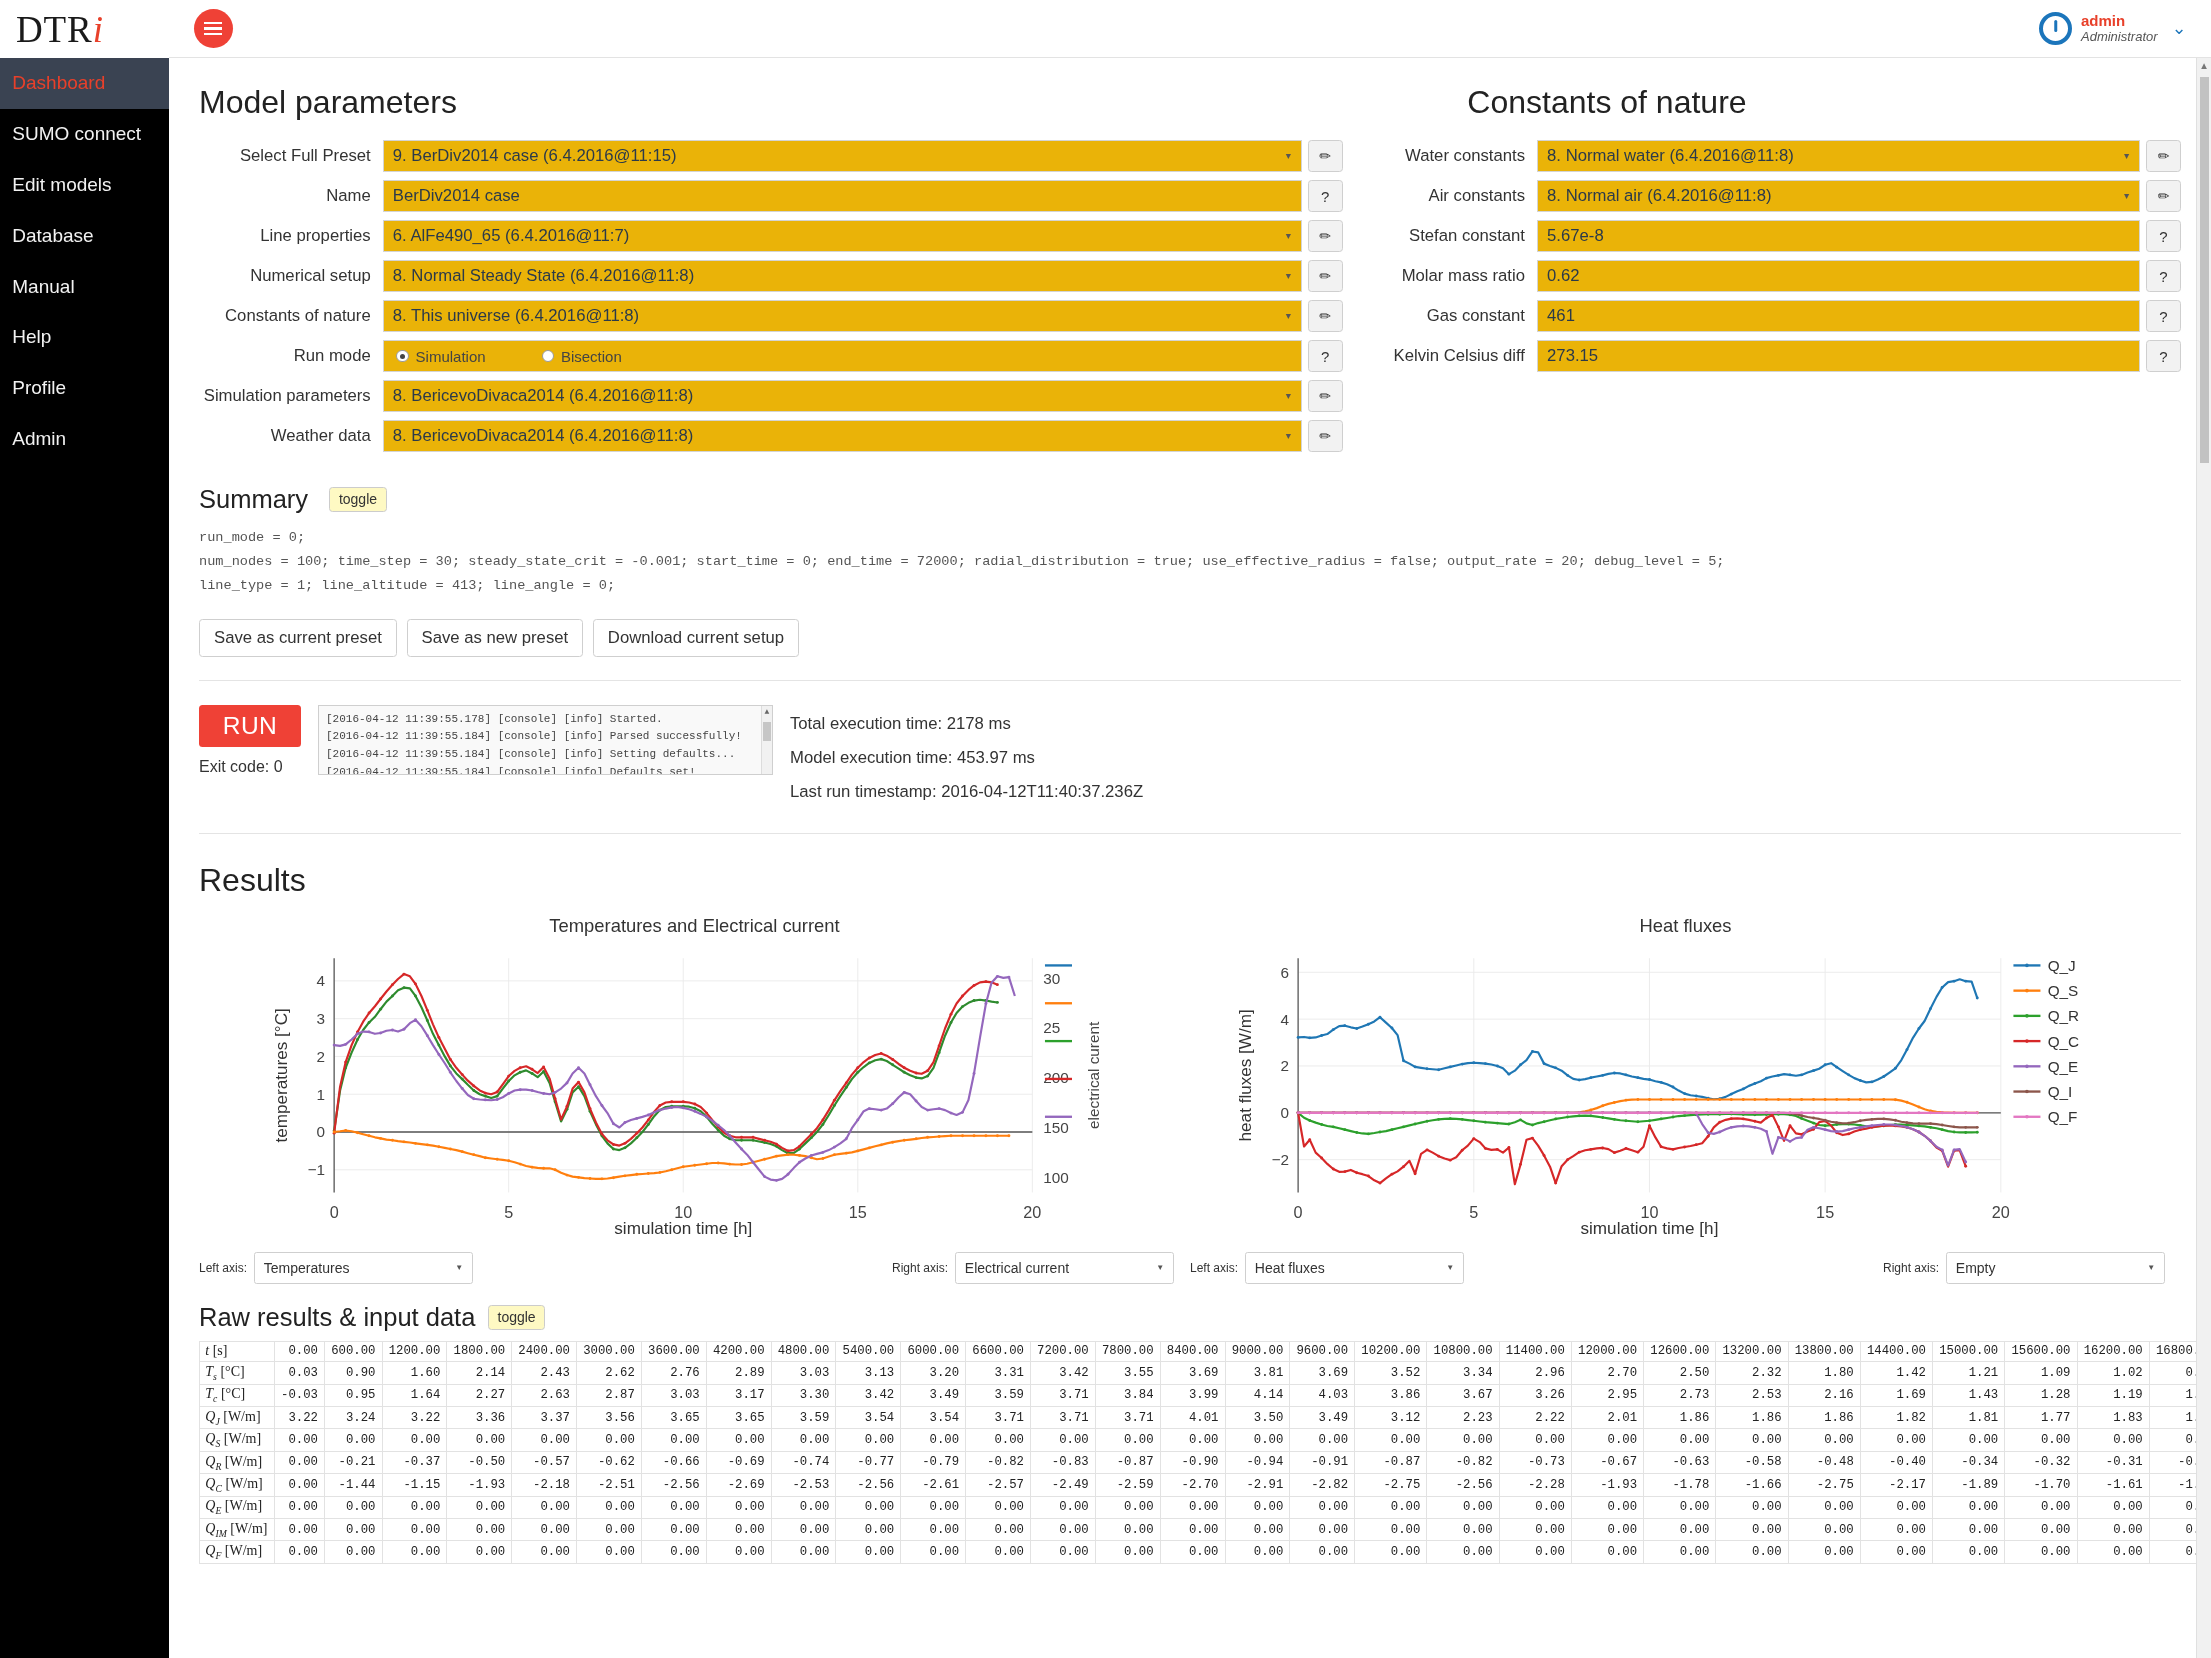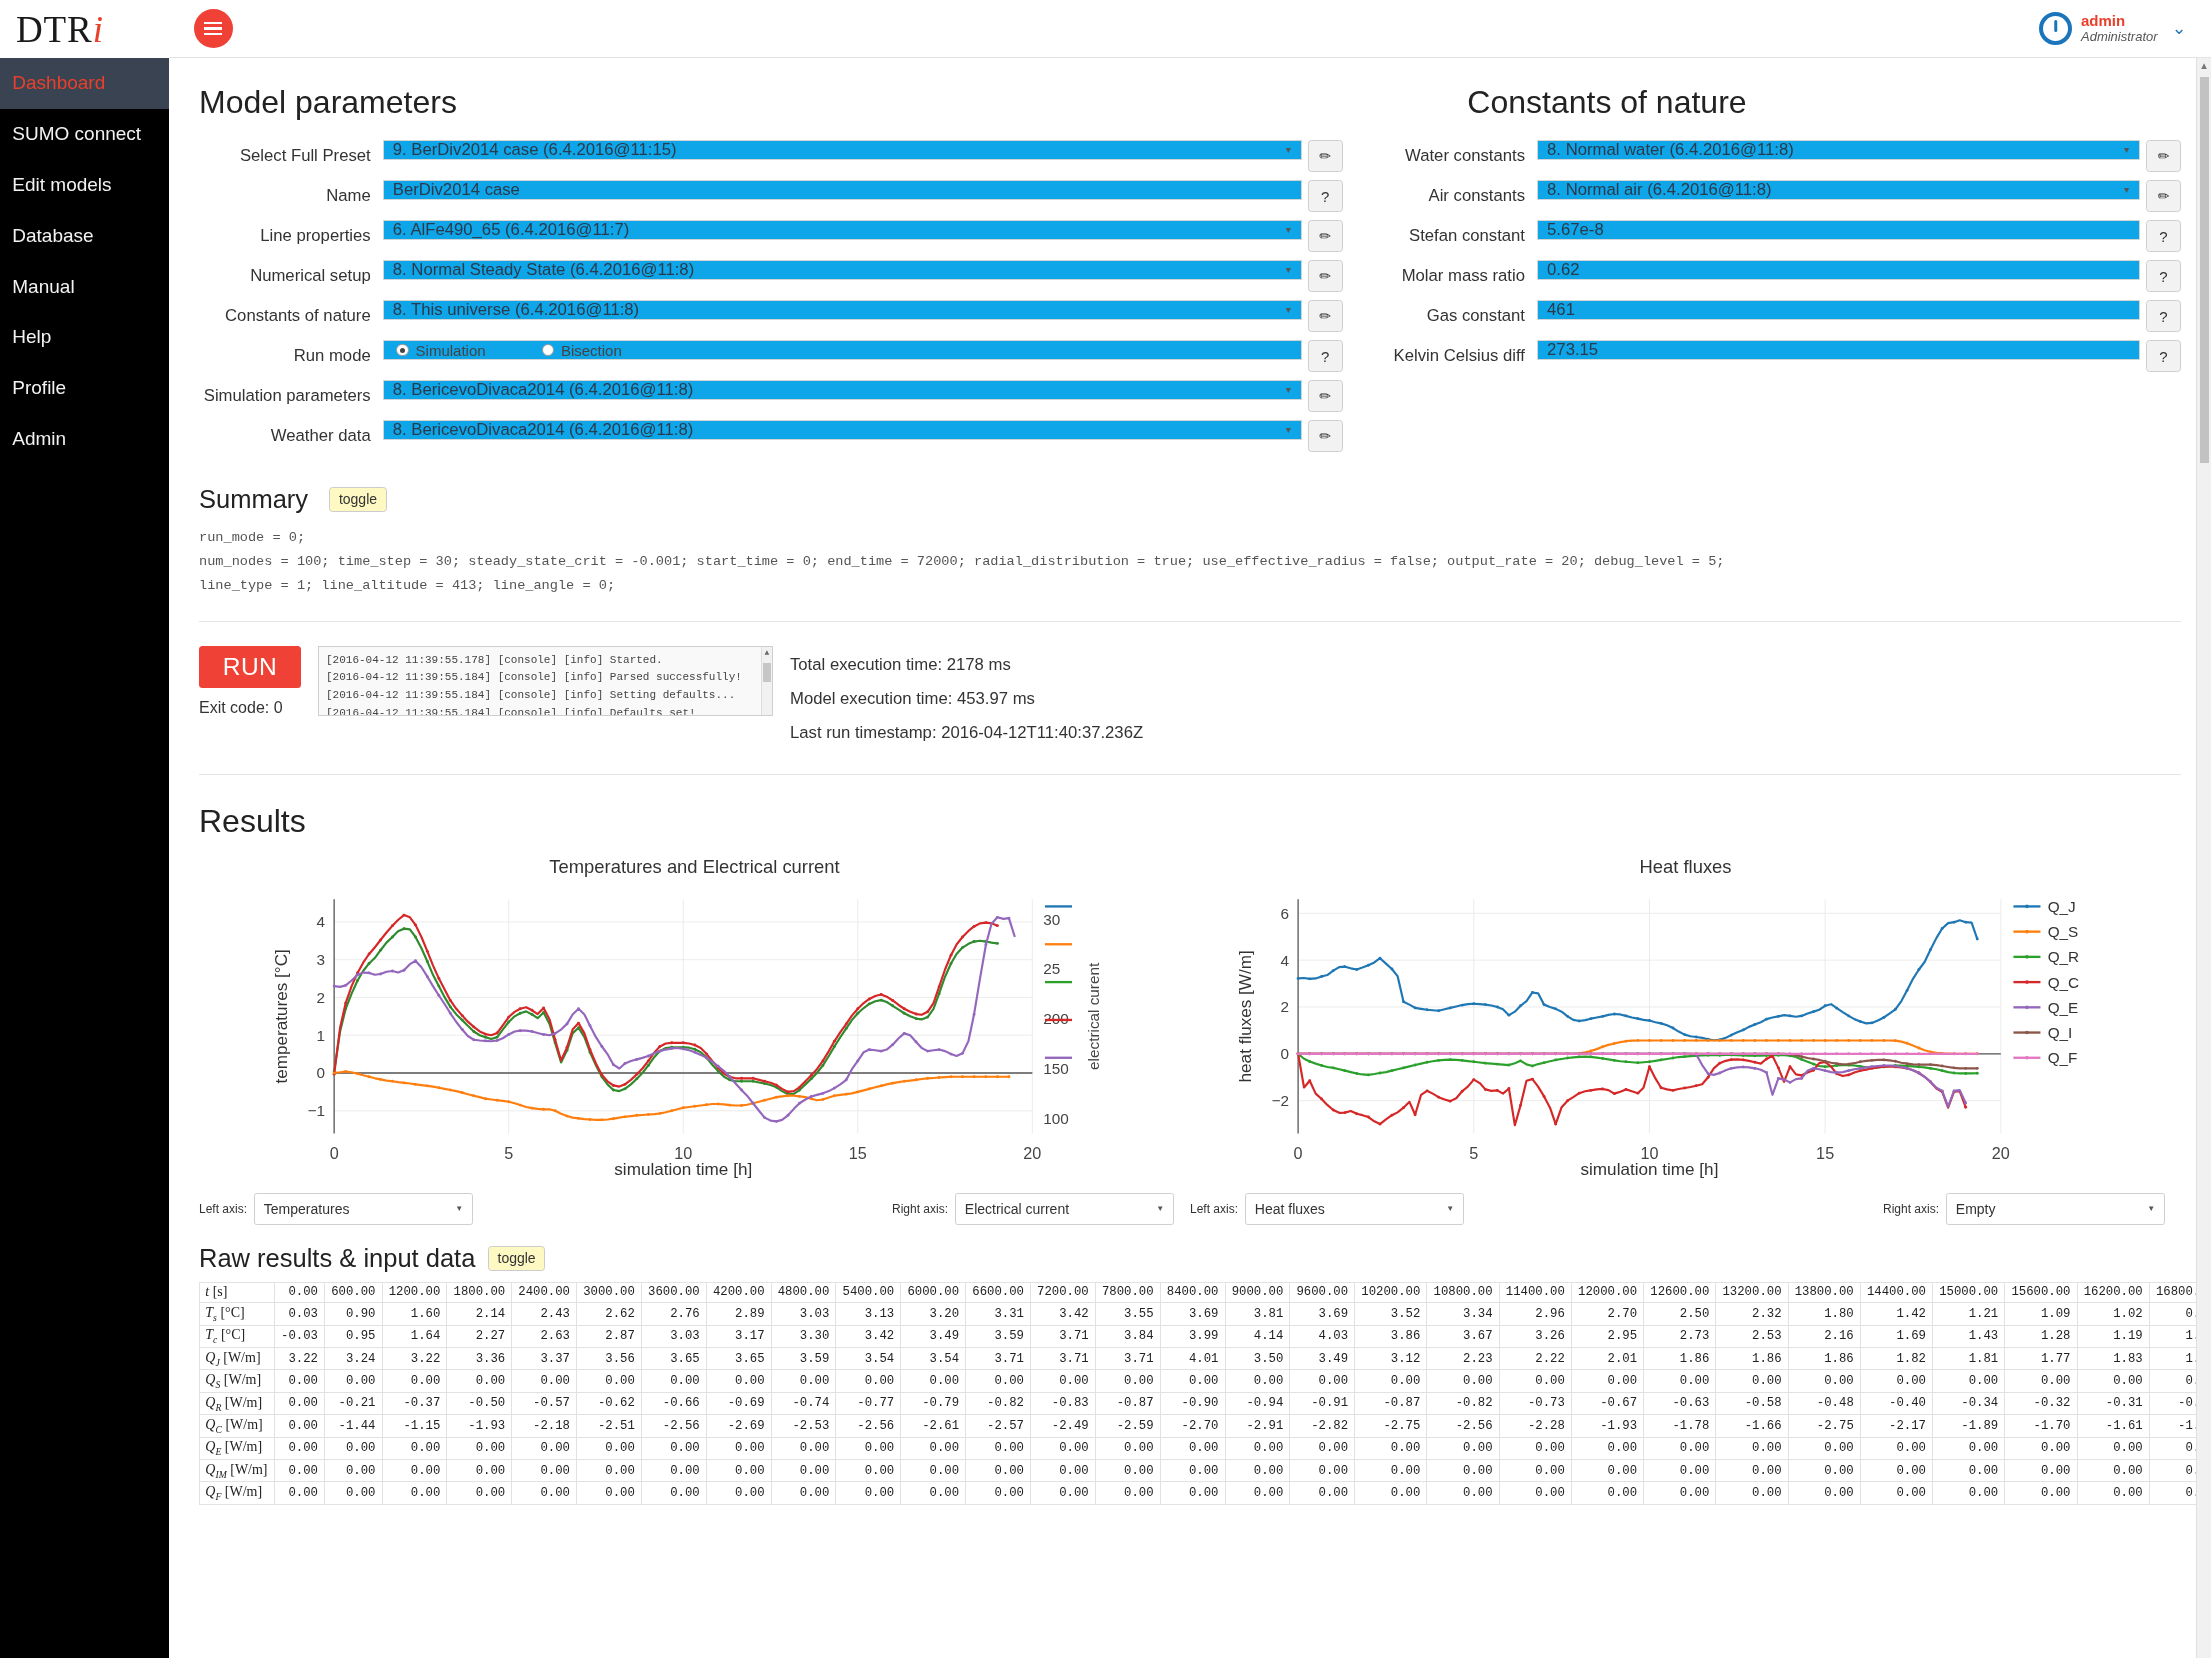--- a/index.html
+++ b/index.html
@@ -60,21 +60,21 @@
 
   .cols { display: flex; gap: 10px; }
   .col-left { width: 58%; }
   .col-right { width: 42%; padding-left: 17.6px; }
 
   .form-row { display: flex; align-items: center; margin-bottom: 8px; }
   .form-label { width: 184px; flex: 0 0 184px; text-align: right; padding-right: 12.3px; font-size: 16.7px; color: #333; }
   .form-label.wide { width: 167px; flex: 0 0 167px; }
   .ctrl { flex: 1 1 auto; display: flex; min-width: 0; }
   .fld {
-    flex: 1 1 auto; height: 20px; border: 0.9px solid #d4d4d4; background: #0ea5e9;
+    flex: 1 1 auto; height: 32px; border: 0.9px solid #d4d4d4; background: #eab308;
     display: flex; align-items: center; padding: 0 8.8px; font-size: 16.7px; color: #2b3a4a;
     position: relative; min-width: 0; white-space: nowrap; overflow: hidden;
   }
   .fld.sel::after {
     content: "▼"; position: absolute; right: 8px; font-size: 8.8px; color: #555;
   }
   .btn-side {
     width: 35px; flex: 0 0 35px; height: 32px; border: 0.9px solid #cfcfcf; background: #f2f2f2;
     display: flex; align-items: center; justify-content: center; margin-left: 6.1px;
     border-radius: 3.5px; cursor: pointer; font-size: 15px; color: #333;
@@ -356,20 +356,25 @@
         <div class="summary-head">
           <h3 class="section">Summary</h3>
           <button class="toggle-btn">toggle</button>
         </div>
         <div class="summary-body">
           <div>run_mode = 0;</div>
           <div>num_nodes = 100;  time_step = 30;  steady_state_crit = -0.001;  start_time = 0;  end_time = 72000;  radial_distribution = true;  use_effective_radius = false;  output_rate = 20;  debug_level = 5;</div>
           <div>line_type = 1;  line_altitude = 413;  line_angle = 0;</div>
         </div>
 
+        <div class="btn-row">
+          <button class="btn">Save as current preset</button>
+          <button class="btn">Save as new preset</button>
+          <button class="btn">Download current setup</button>
+        </div>
 
         <hr class="sep">
 
         <div class="run-area">
           <div class="run-block">
             <button class="run-btn">RUN</button>
             <div class="exit-code">Exit code: 0</div>
           </div>
           <div class="console">
             <div>[2016-04-12 11:39:55.178] [console] [info] Started.</div>

